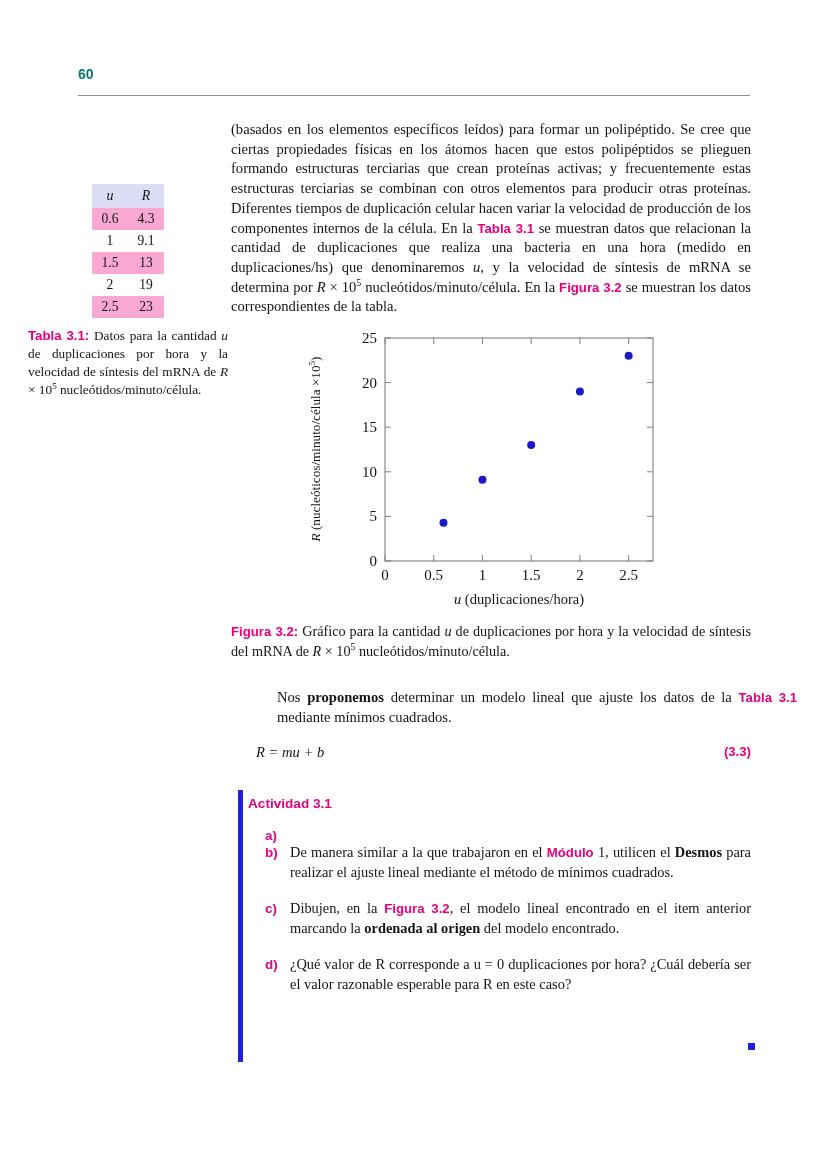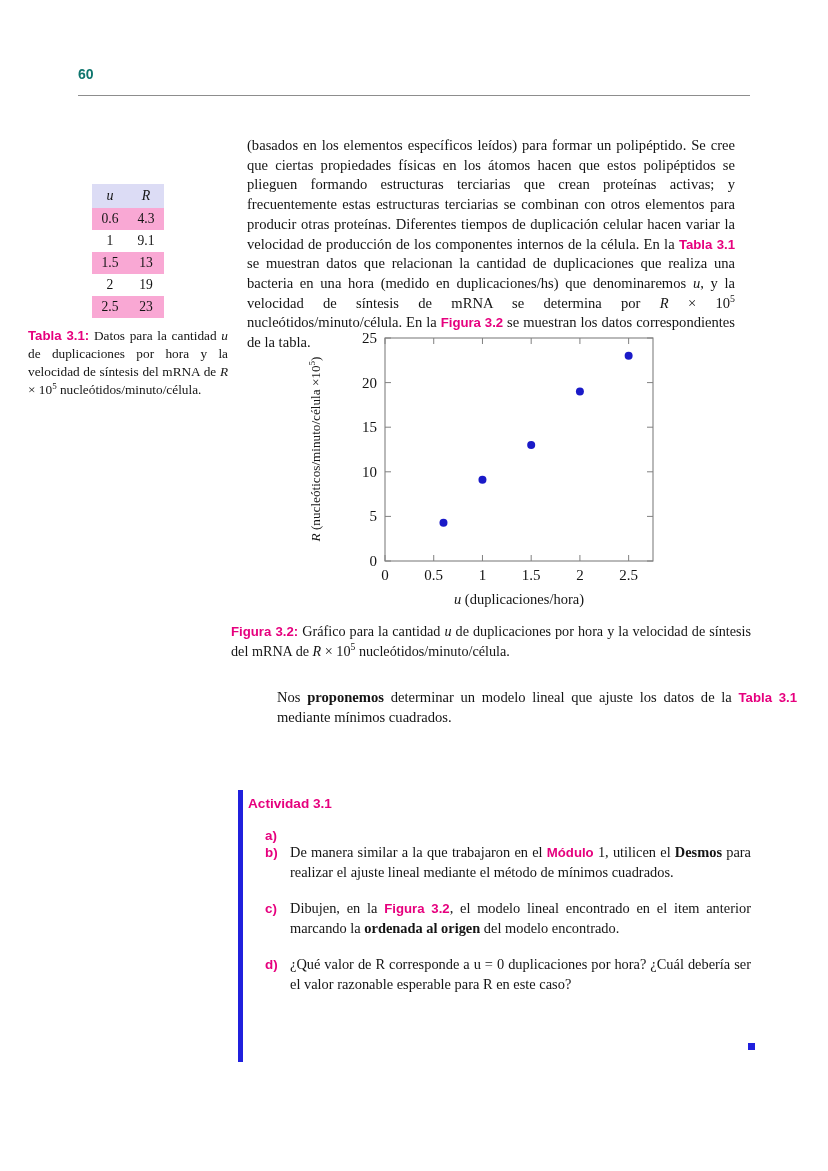--- a/index.html
+++ b/index.html
@@ -24,21 +24,21 @@
     border-top:1.3px solid #8d8d8d;
   }
 
   
   .col-main{
     position:absolute;left:231px;top:120px;width:520px;
     font-size:14.6px;line-height:19.7px;
     text-align:justify;
     -webkit-hyphens:auto;hyphens:auto;
   }
-  .col-main p{margin:16px;}
+  .col-main p{margin:0;}
   .it{font-style:italic;}
   .pink{color:#e6007e;font-family:"Liberation Sans", sans-serif;font-weight:bold;font-size:13.2px;}
   sup{font-size:.68em;vertical-align:super;line-height:0;}
 
   
   .tablewrap{position:absolute;left:92px;top:184px;width:72px;}
   table.datatable{
     border-collapse:collapse;width:72px;
     font-size:13.6px;text-align:center;
   }
@@ -234,20 +234,24 @@
   </div>
 
   <div class="figcaption">
     <span class="pink">Figura 3.2:</span><span> Gráfico para la cantidad </span><span class="it">u</span><span> de duplicaciones por hora y la velocidad de síntesis del mRNA de </span><span class="it">R</span><span> × 10</span><sup>5</sup><span> nucleótidos/minuto/célula.</span>
   </div>
 
   <div class="leadin">
     <span>Nos </span><b>proponemos</b><span> determinar un modelo lineal que ajuste los datos de la </span><span class="pink">Tabla 3.1</span><span> mediante mínimos cuadrados.</span>
   </div>
 
+  <div class="equation">
+    <span class="eq-body">R = mu + b</span>
+    <span class="eq-num">(3.3)</span>
+  </div>
 
   <div class="activity">
     <div class="actbar"></div>
     <div class="acttitle">Actividad 3.1</div>
     <div class="actlist">
 
       <div class="actitem">
         <span class="marker">a)</span>
       </div>
 

